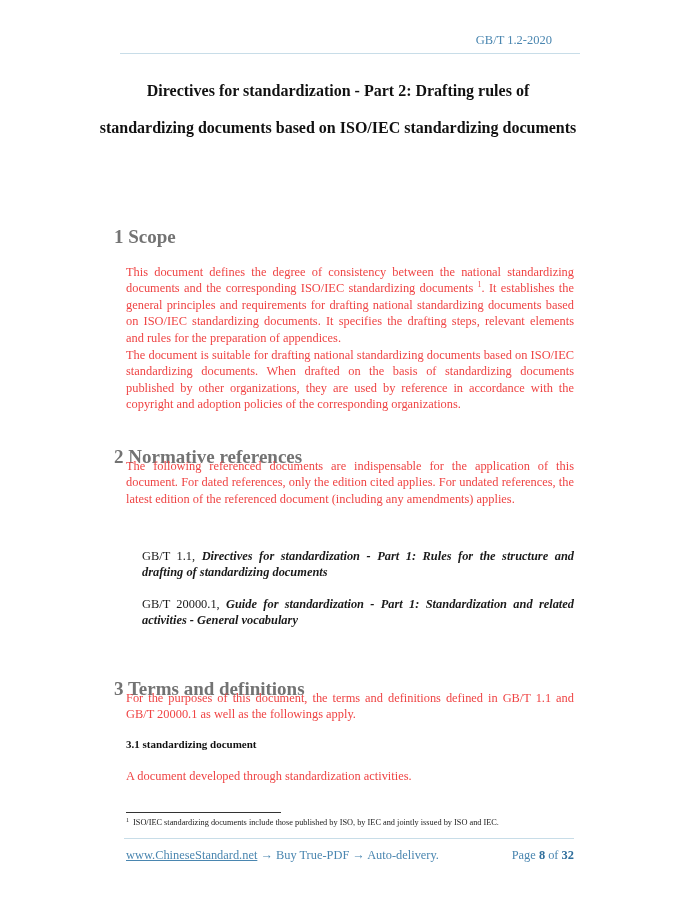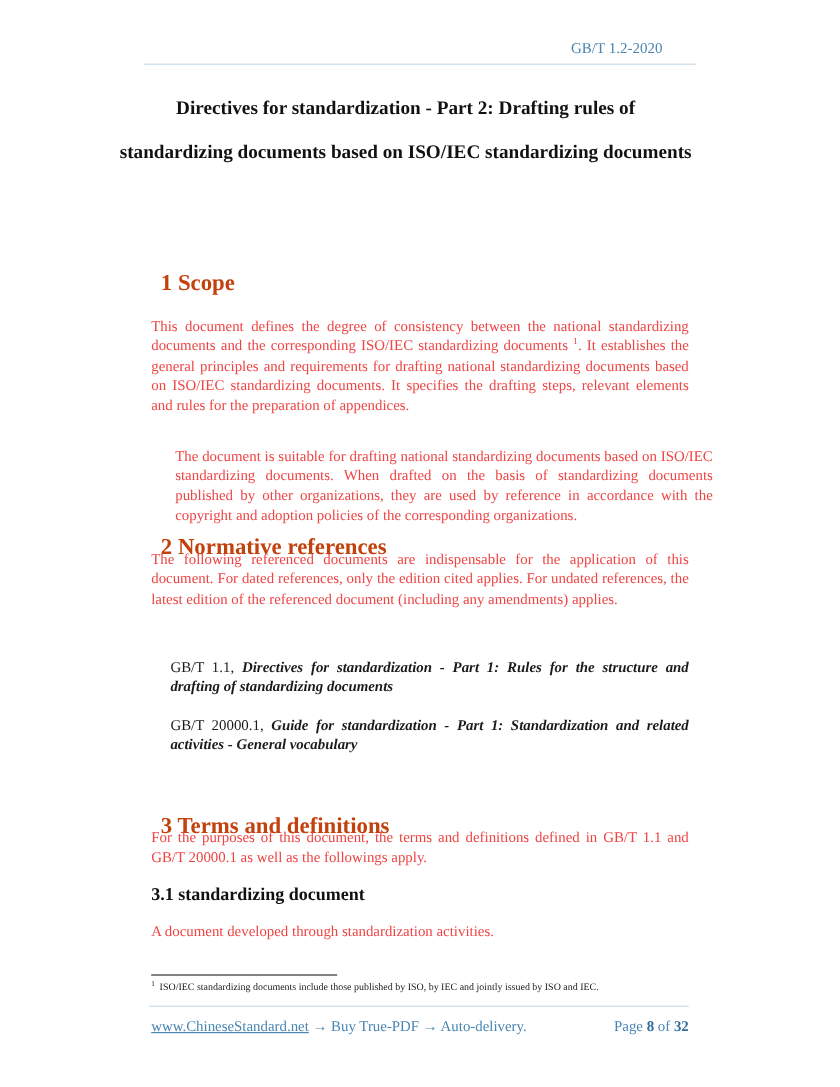--- a/index.html
+++ b/index.html
@@ -15,33 +15,33 @@
   .header-rule {
     position: absolute; top: 53px; left: 120px; width: 460px;
     border-top: 1px solid #c8dde8;
   }
   .title {
     position: absolute; top: 72px; left: 98px; width: 480px;
     text-align: center; font-weight: bold; font-size: 16px; line-height: 37px;
     color: #111;
   }
   .h1 {
-    position: absolute; left: 134px; font-weight: bold; font-size: 19px; color: #c2410c;
+    position: absolute; left: 114px; font-weight: bold; font-size: 19px; color: #737373;
   }
   .para {
     position: absolute; left: 126px; width: 448px;
     font-size: 12.4px; line-height: 16.4px; text-align: justify; color: #ef4444;
   }
   .ref {
     position: absolute; left: 142px; width: 432px;
     font-size: 12.4px; line-height: 16.4px; text-align: justify; color: #1a1a1a;
   }
   .ref i { font-style: italic; font-weight: bold; }
   .h2 {
-    position: absolute; left: 126px; font-weight: bold; font-size: 15px; color: #111;
+    position: absolute; left: 126px; font-weight: bold; font-size: 11px; color: #111;
   }
   sup { font-size: 8px; vertical-align: 5px; line-height: 0; }
   .fn-rule {
     position: absolute; top: 812px; left: 126px; width: 155px;
     border-top: 1px solid #333;
   }
   .footnote {
     position: absolute; top: 818px; left: 126px; width: 460px;
     font-size: 8.3px; color: #1a1a1a;
   }
@@ -64,21 +64,21 @@
 
 <div class="header-code">GB/T 1.2-2020</div>
 <div class="header-rule"></div>
 
 <div class="title">Directives for standardization - Part 2: Drafting rules of standardizing documents based on ISO/IEC standardizing documents</div>
 
 <div class="h1" style="top:226px;">1 Scope</div>
 
 <div class="para" style="top:264px;"><span>This document defines the degree of consistency between the national standardizing documents and the corresponding ISO/IEC standardizing documents </span><sup>1</sup><span>. It establishes the general principles and requirements for drafting national standardizing documents based on ISO/IEC standardizing documents. It specifies the drafting steps, relevant elements and rules for the preparation of appendices.</span></div>
 
-<div class="para" style="top:372px;margin-left:20px;">The document is suitable for drafting national standardizing documents based on ISO/IEC standardizing documents. When drafted on the basis of standardizing documents published by other organizations, they are used by reference in accordance with the copyright and adoption policies of the corresponding organizations.</div>
+<div class="para" style="top:347px;">The document is suitable for drafting national standardizing documents based on ISO/IEC standardizing documents. When drafted on the basis of standardizing documents published by other organizations, they are used by reference in accordance with the copyright and adoption policies of the corresponding organizations.</div>
 
 <div class="h1" style="top:446px;">2 Normative references</div>
 
 <div class="para" style="top:458px;">The following referenced documents are indispensable for the application of this document. For dated references, only the edition cited applies. For undated references, the latest edition of the referenced document (including any amendments) applies.</div>
 
 <div class="ref" style="top:548px;"><span>GB/T 1.1, </span><i>Directives for standardization - Part 1: Rules for the structure and drafting of standardizing documents</i></div>
 
 <div class="ref" style="top:596px;"><span>GB/T 20000.1, </span><i>Guide for standardization - Part 1: Standardization and related activities - General vocabulary</i></div>
 
 <div class="h1" style="top:650px;margin-top:28px;">3 Terms and definitions</div>

